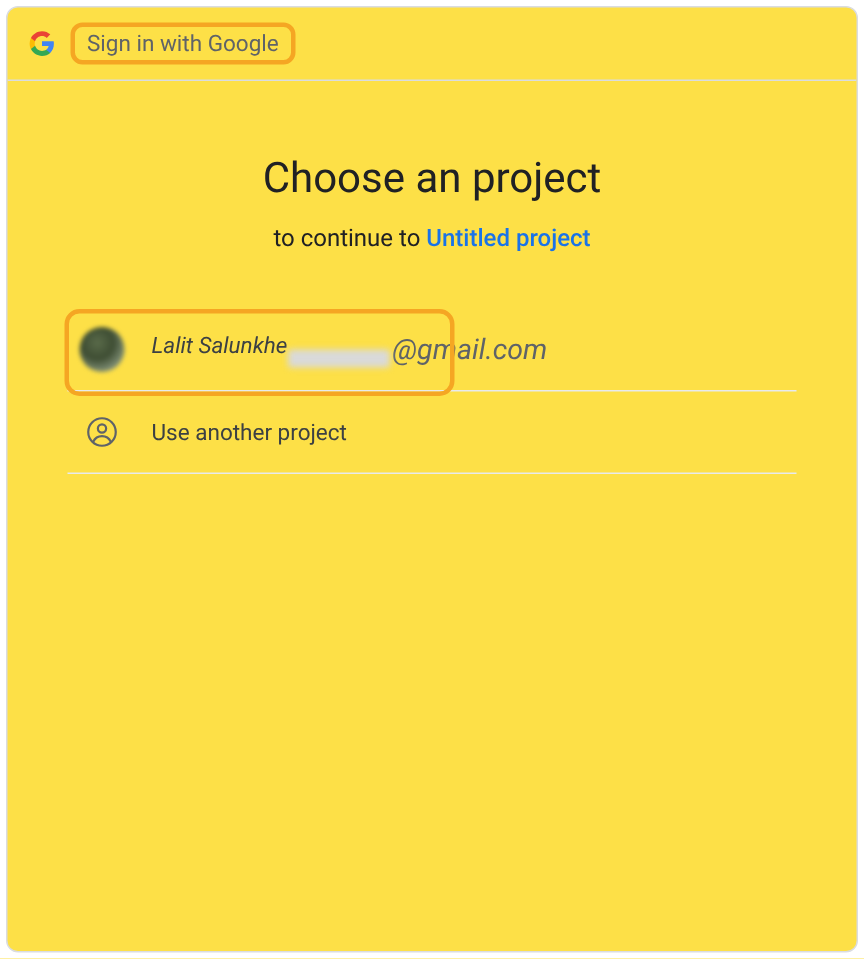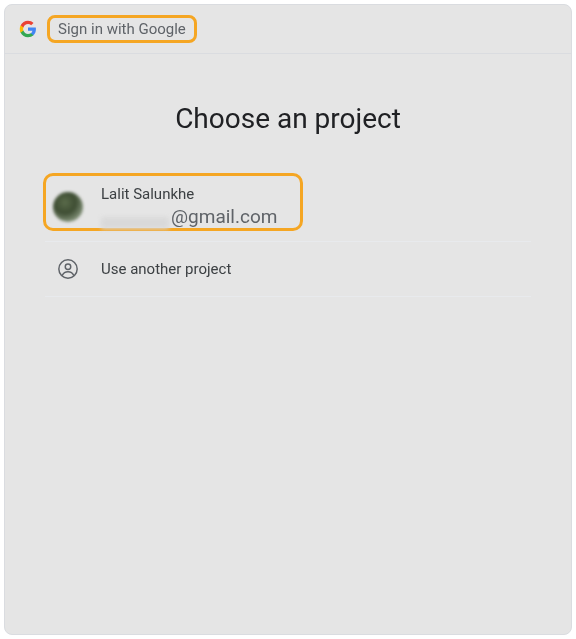--- a/index.html
+++ b/index.html
@@ -14,21 +14,21 @@
       height: 639px;
       position: relative;
     }
     .container {
       width: 568px;
       height: 631px;
       margin: 4px;
       border: 1px solid #dadce0;
       border-radius: 8px;
       overflow: hidden;
-      background: #e5e5e5;
+      background: #fde047;
     }
     .header {
       display: flex;
       align-items: center;
       padding: 10px 14px;
       border-bottom: 1px solid #dadce0;
       gap: 10px;
     }
     .google-logo {
       width: 18px;
@@ -93,22 +93,22 @@
     .avatar {
       width: 30px;
       height: 30px;
       border-radius: 50%;
       background: radial-gradient(circle at 40% 35%, #5a6b4a 0%, #3e4d33 40%, #7a8970 70%, #b9c4ae 100%);
       filter: blur(1.5px);
       flex-shrink: 0;
     }
     .account-info {
       display: flex;
-      flex-direction: column;
       line-height: 1.3;
+      font-style: italic;
     }
     .account-name {
       font-size: 15px;
       color: #3c4043;
     }
     .account-email {
       font-size: 19px;
       color: #5f6368;
       display: flex;
       align-items: flex-end;
@@ -148,20 +148,23 @@
         <path fill="#EA4335" d="M24 10.75c3.23 0 6.13 1.11 8.41 3.29l6.31-6.31C34.91 4.18 29.93 2 24 2 15.4 2 7.96 6.93 4.34 14.12l7.35 5.7c1.73-5.2 6.58-9.07 12.31-9.07z"></path>
       </svg>
     </span>
     <span class="header-title-box">
       <span class="header-title">Sign in with Google</span>
     </span>
   </div>
 
   <div class="main">
     <h1 class="heading">Choose an project</h1>
+    <p class="subline">
+      <span>to continue to </span><a href="#">Untitled project</a>
+    </p>
 
     <div class="accounts">
       <div class="account-row highlight-account">
         <div class="highlight-border"></div>
         <div class="avatar"></div>
         <div class="account-info">
           <span class="account-name">Lalit Salunkhe</span>
           <span class="account-email">
             <span class="blurred-local"></span>
               <span>@gmail.com</span>

